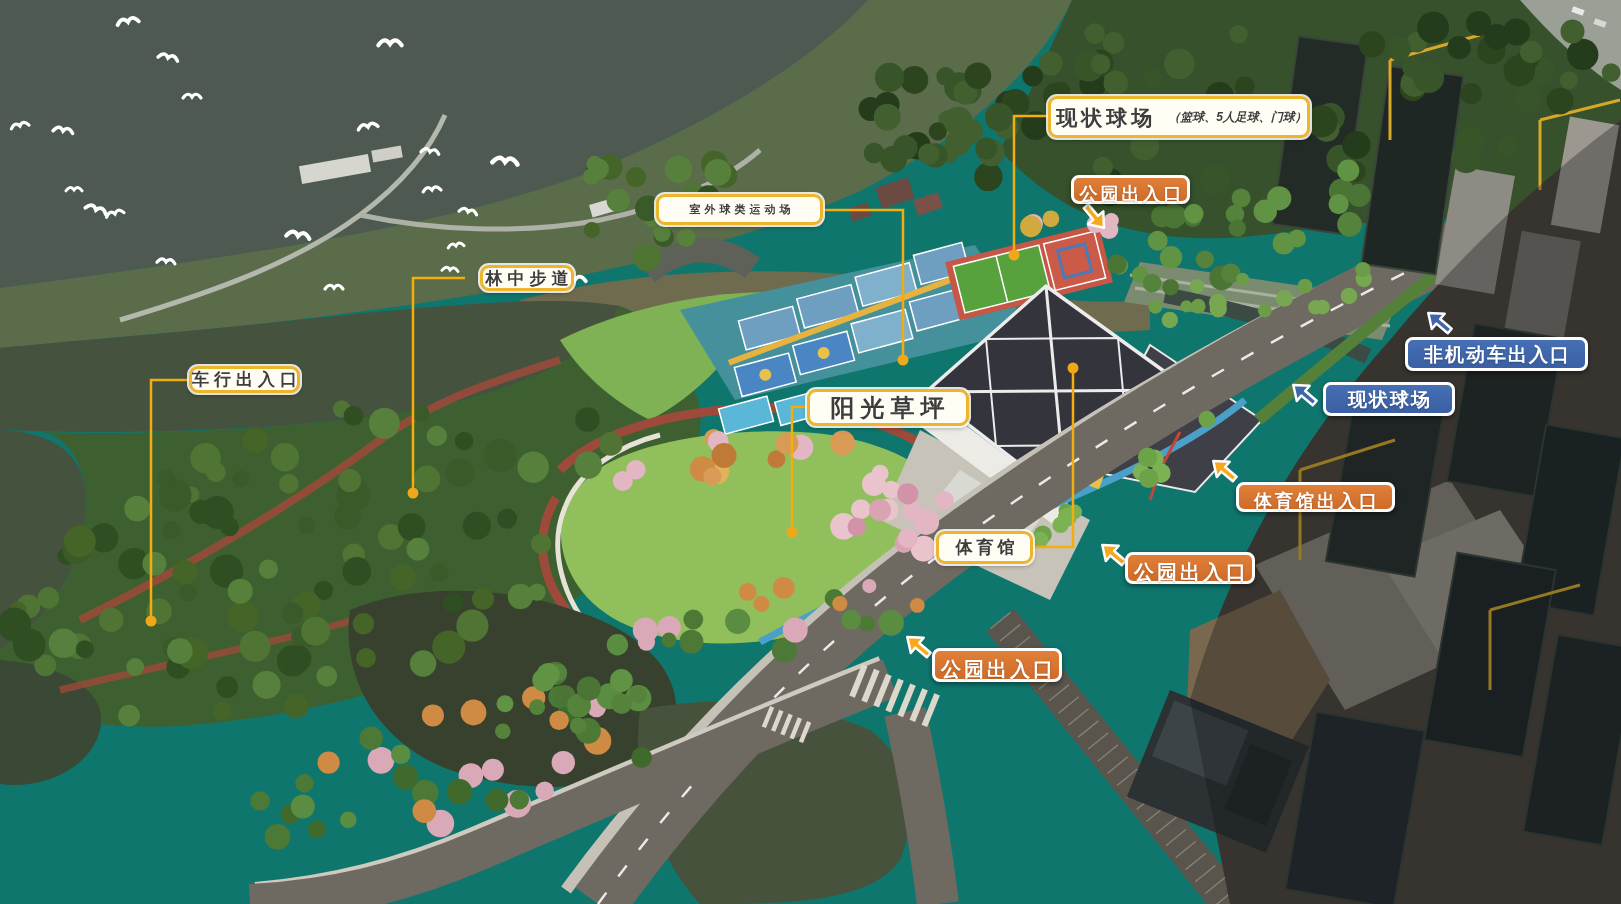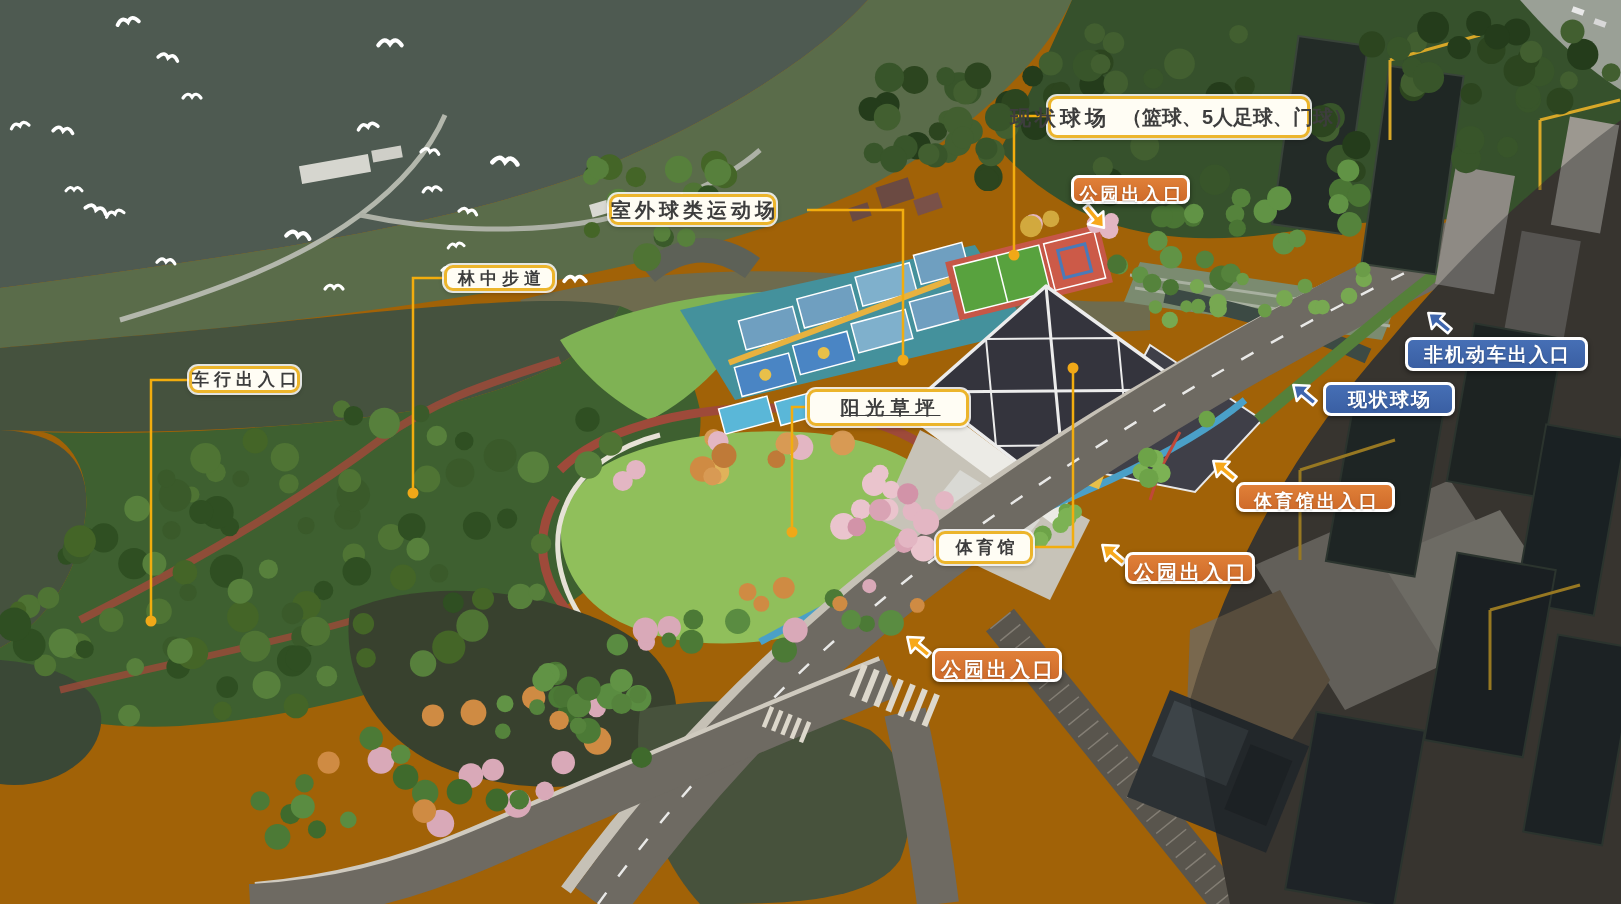--- a/index.html
+++ b/index.html
@@ -1,47 +1,47 @@
 <!DOCTYPE html>
 <html><head>
 <meta charset="utf-8">
 <style>
   html,body{margin:0;padding:0;background:#222;}
   .stage{
     position:relative;width:1621px;height:904px;overflow:hidden;
     font-family:"Liberation Sans","DejaVu Sans",sans-serif;
-    background:#a16207;
+    background:#0f766e;
   }
   .stage svg.scene{position:absolute;left:0;top:0;}
   
   .co{
     position:absolute;box-sizing:border-box;display:flex;
     align-items:center;justify-content:center;white-space:nowrap;
     font-weight:bold;line-height:1;z-index:30;
   }
   .co.white{
     background:#fffdf4;border:3px solid #ecb52c;border-radius:9px;color:#3d3d3d;
     box-shadow:0 0 0 2px rgba(255,255,255,.85),0 2px 5px rgba(0,0,0,.35);
     letter-spacing:5px;font-size:17px;padding:0 6px 0 11px;
   }
-  .co.white.big{font-size:19px;letter-spacing:6px;text-decoration:underline;}
+  .co.white.big{font-size:24px;letter-spacing:6px;}
   .co.orange{
     background:linear-gradient(180deg,#e08038,#cf6b2a);
     border:3px solid #fff;border-radius:8px;color:#fff;
     box-shadow:0 2px 5px rgba(0,0,0,.45);text-shadow:0 1px 2px rgba(0,0,0,.25);
     letter-spacing:3px;font-size:20px;padding:8px 6px 0 9px;text-align:center;
   }
   .co.blue{
     background:linear-gradient(180deg,#466fb5,#3a5fa3);
     border:3px solid #fff;border-radius:8px;color:#fff;
     box-shadow:0 2px 5px rgba(0,0,0,.45);text-shadow:0 1px 2px rgba(0,0,0,.25);
     letter-spacing:2px;font-size:19px;padding:0 6px 0 8px;
   }
   .co .t{font-size:21px;letter-spacing:4px;}
-  .co .s{font-size:20px;letter-spacing:0;margin-left:12px;}
+  .co .s{font-size:12px;letter-spacing:0;margin-left:12px;font-style:italic;}
 </style>
 </head>
 <body>
 
 <div class="stage">
 
   <svg class="scene" width="1621" height="904" viewBox="0 0 1621 904">
     <defs>
       <path id="arrow-shape" d="M0,7 L15,7 L15,0 L28,10 L15,20 L15,13 L0,13 Z"></path>
       <path id="bird-shape" d="M-9,1 Q-4,-6 0,0 Q4,-6 9,1"></path>
@@ -666,23 +666,23 @@
         <use href="#arrow-shape" x="-14" y="-10" fill="#3f66ad"></use>
       </g>
     </g>
   </svg>
 
   <div class="co white" style="left:1048px;top:96px;width:262px;height:42px">
     <span class="t">现状球场</span>
     <span class="s">（篮球、5人足球、门球）</span>
   </div>
 
-  <div class="co white" style="left:609px;top:194px;width:167px;height:31px;font-size:20px;letter-spacing:4px">室外球类运动场</div>
-
-  <div class="co white" style="left:444px;top:265px;width:111px;height:26px">林中步道</div>
+  <div class="co white" style="left:656px;top:194px;width:167px;height:31px;font-size:11px;letter-spacing:4px">室外球类运动场</div>
+
+  <div class="co white" style="left:480px;top:265px;width:94px;height:26px">林中步道</div>
 
   <div class="co white" style="left:189px;top:366px;width:111px;height:27px">车行出入口</div>
 
   <div class="co white big" style="left:807px;top:389px;width:162px;height:37px">阳光草坪</div>
 
   <div class="co white" style="left:936px;top:531px;width:97px;height:33px;font-size:17px;letter-spacing:4px">体育馆</div>
 
   <div class="co orange" style="left:1071px;top:175px;width:119px;height:29px;font-size:18px">公园出入口</div>
 
   <div class="co orange" style="left:1236px;top:482px;width:159px;height:30px;font-size:18px">体育馆出入口</div>

